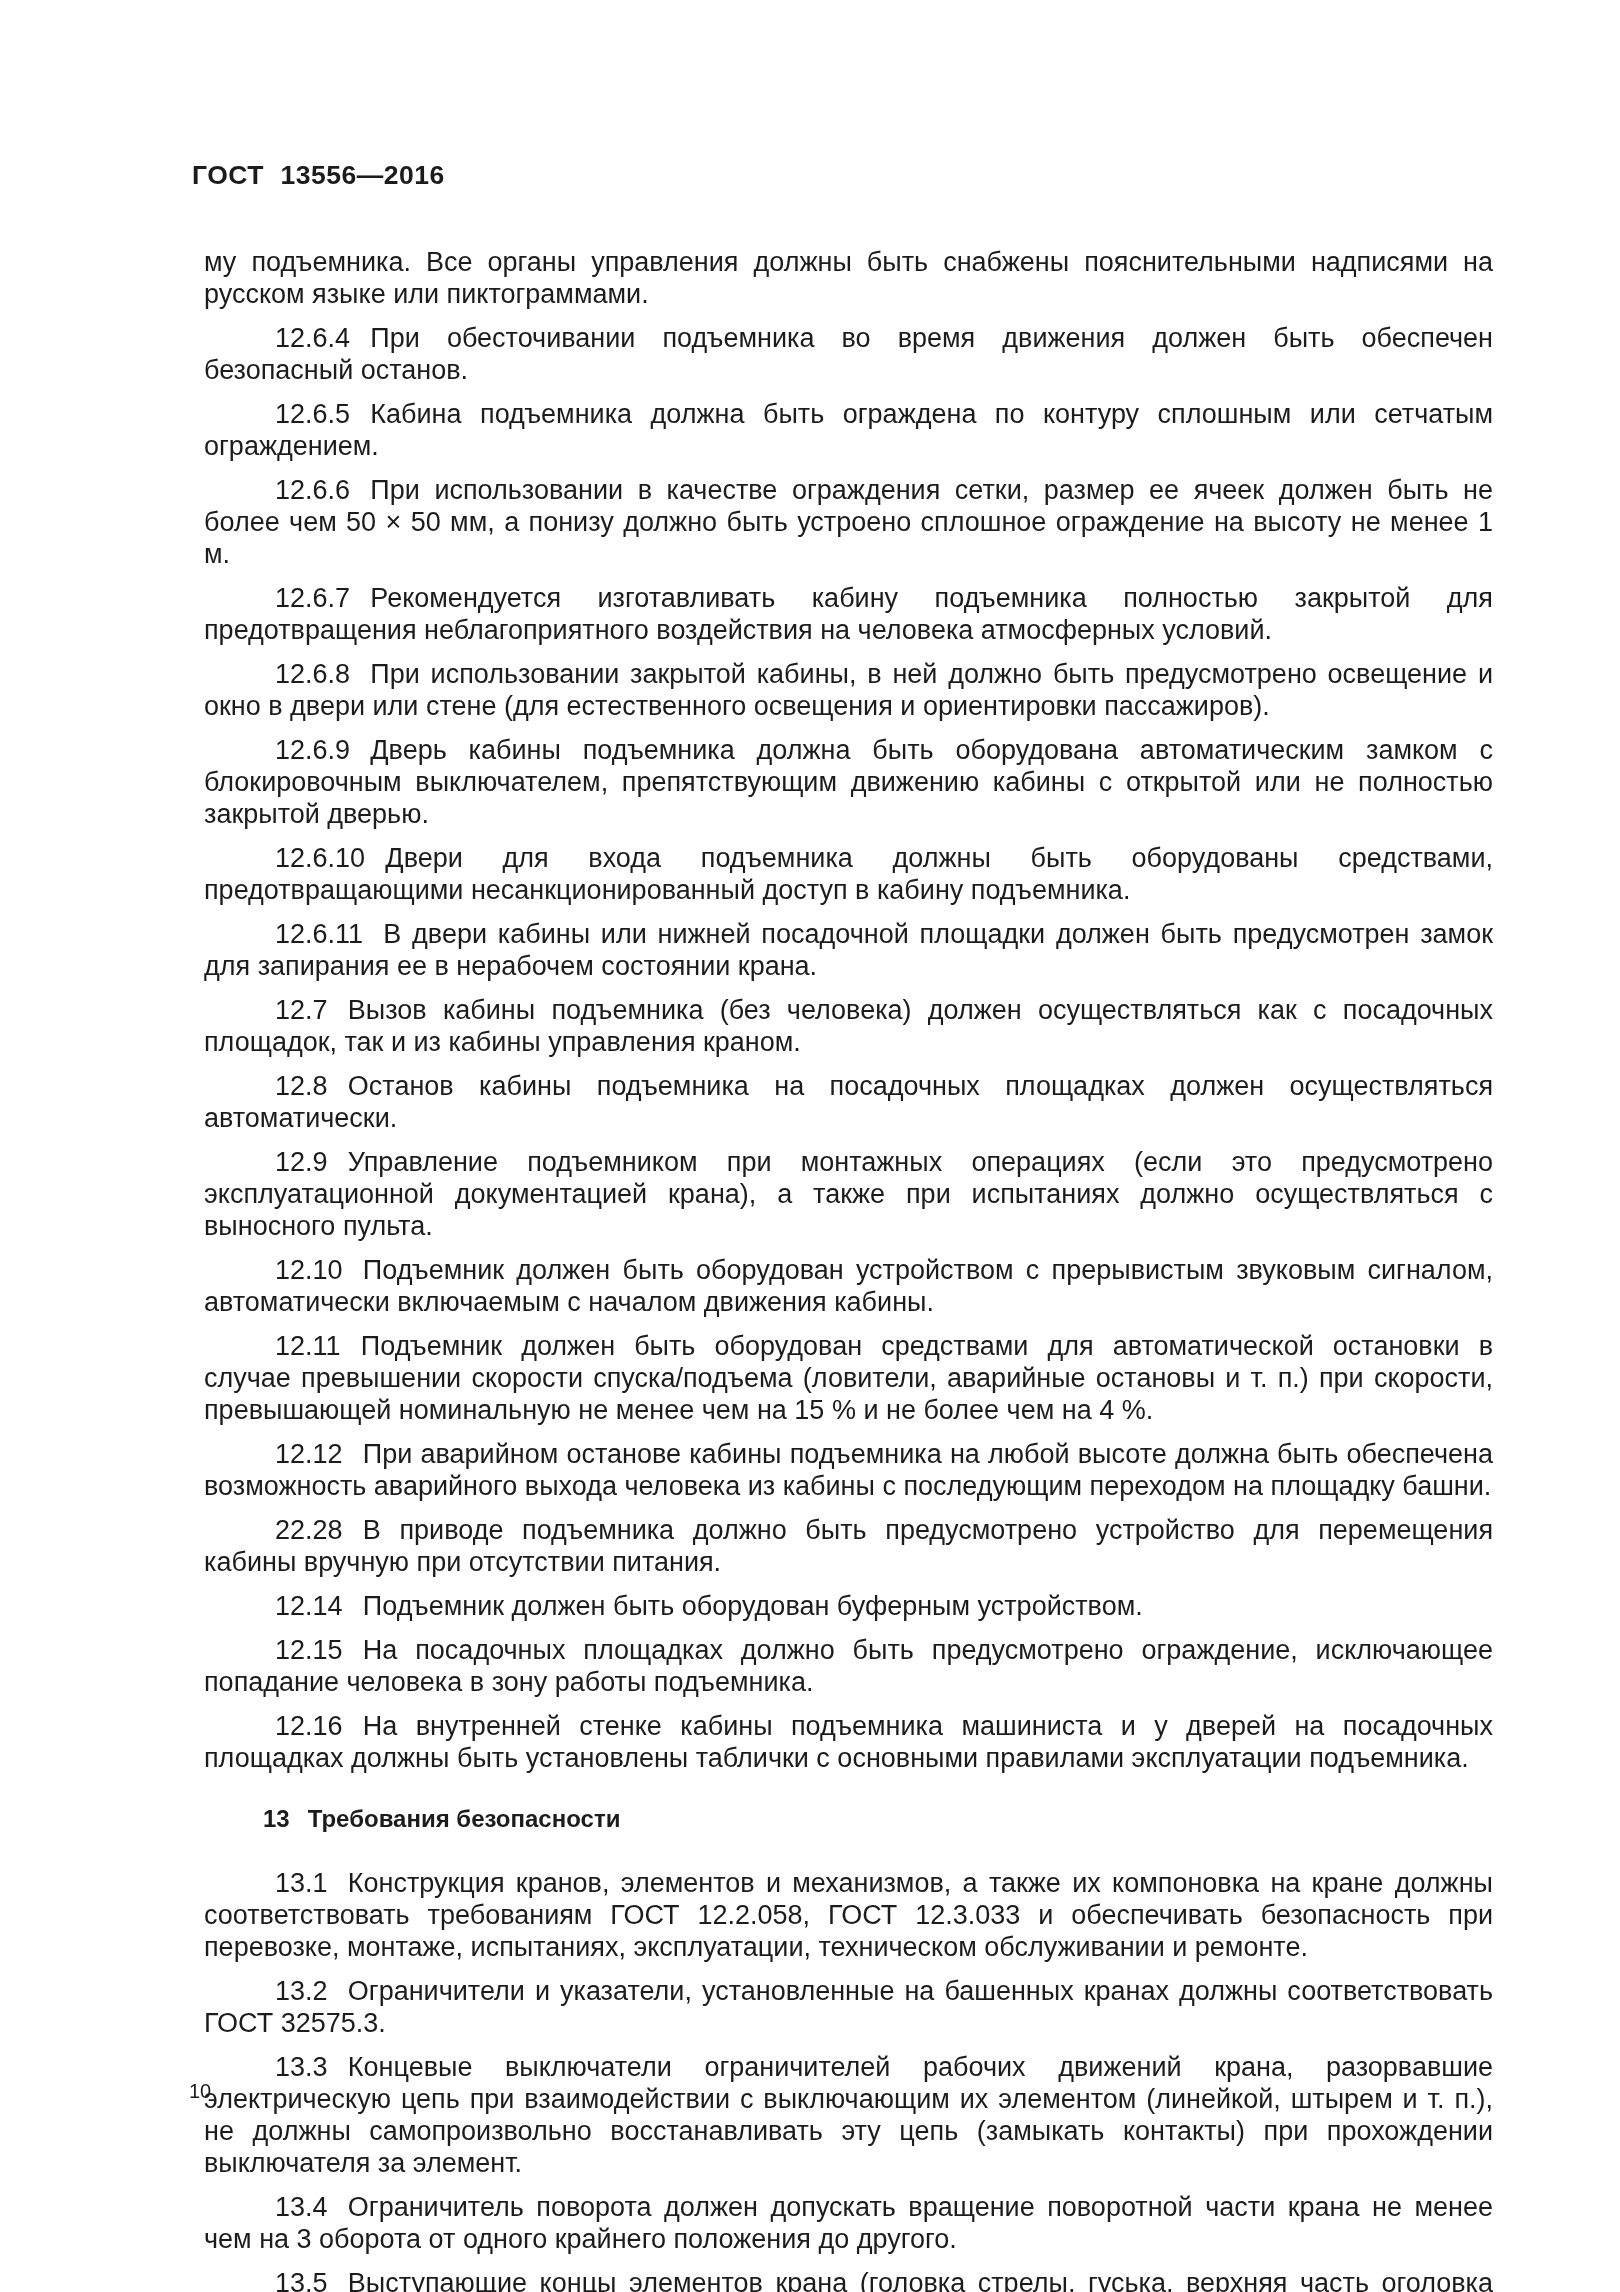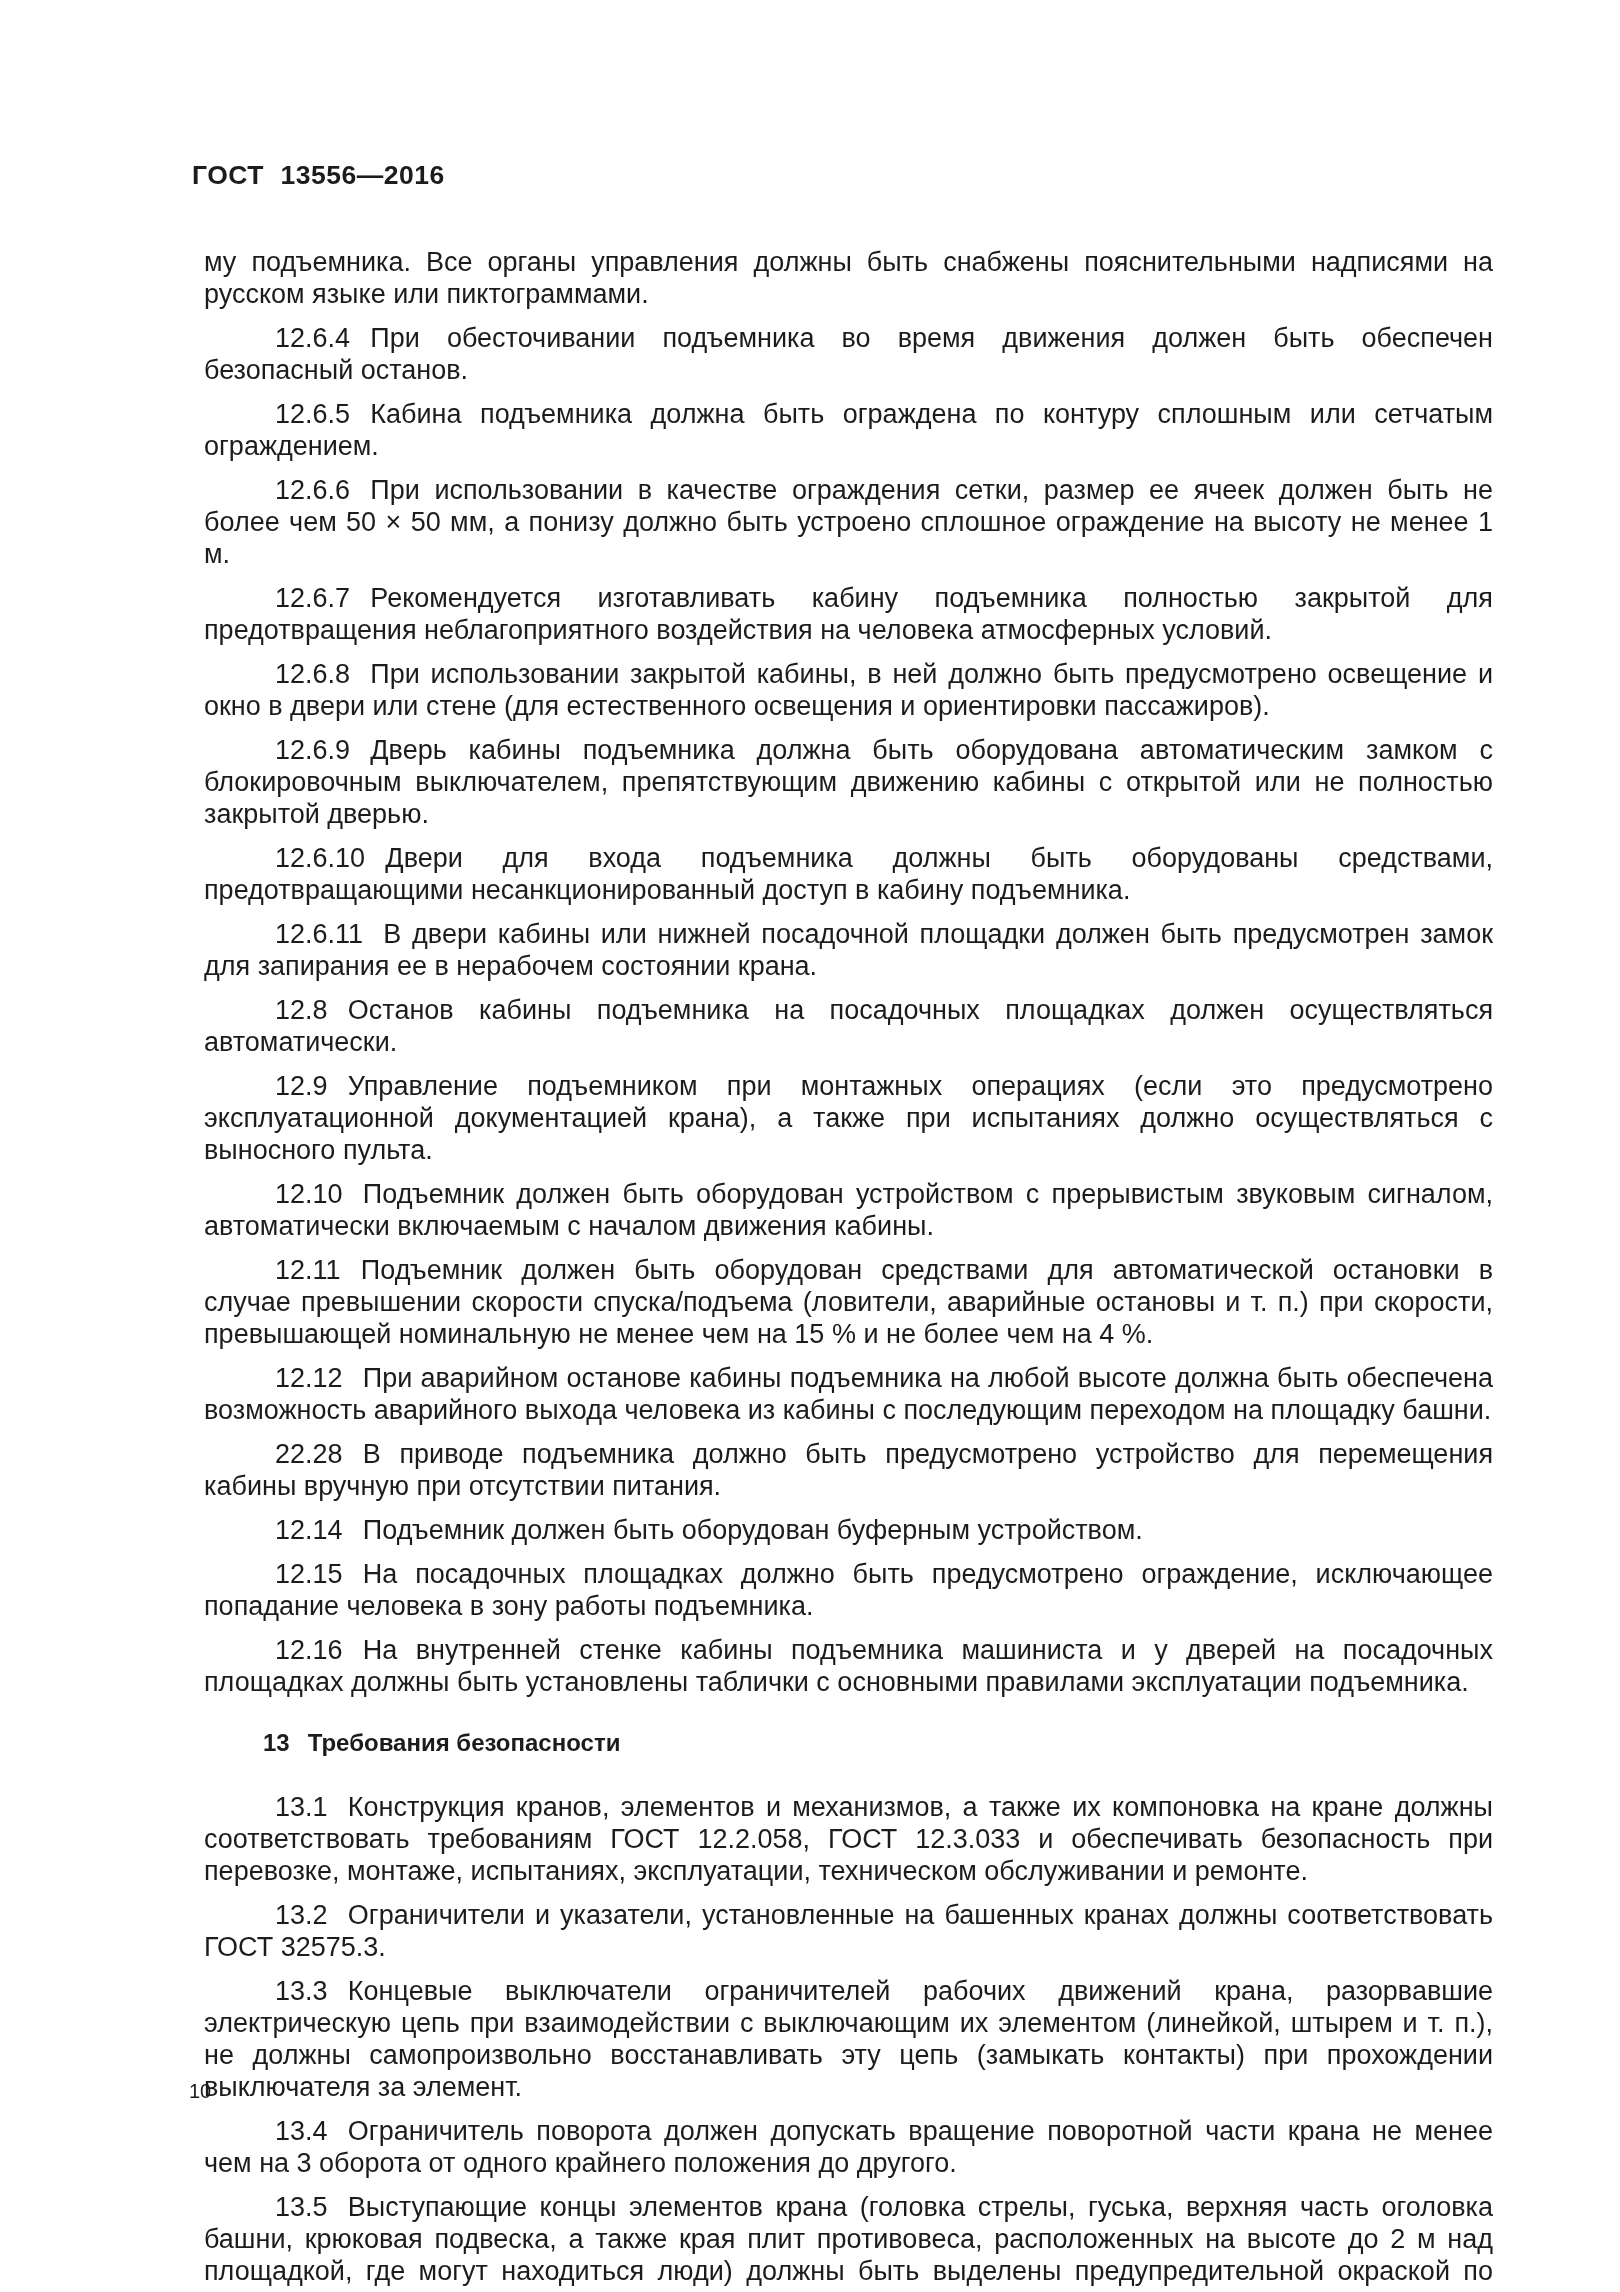--- a/index.html
+++ b/index.html
@@ -70,20 +70,21 @@
   <main class="body-text">
     <p class="para continuation"><span>му подъемника. Все органы управления должны быть снабжены пояснительными надписями на русском языке или пиктограммами.</span></p>
     <p class="para"><span class="pnum">12.6.4</span><span>При обесточивании подъемника во время движения должен быть обеспечен безопасный останов.</span></p>
     <p class="para"><span class="pnum">12.6.5</span><span>Кабина подъемника должна быть ограждена по контуру сплошным или сетчатым ограждением.</span></p>
     <p class="para"><span class="pnum">12.6.6</span><span>При использовании в качестве ограждения сетки, размер ее ячеек должен быть не более чем 50 × 50 мм, а понизу должно быть устроено сплошное ограждение на высоту не менее 1 м.</span></p>
     <p class="para"><span class="pnum">12.6.7</span><span>Рекомендуется изготавливать кабину подъемника полностью закрытой для предотвращения неблагоприятного воздействия на человека атмосферных условий.</span></p>
     <p class="para"><span class="pnum">12.6.8</span><span>При использовании закрытой кабины, в ней должно быть предусмотрено освещение и окно в двери или стене (для естественного освещения и ориентировки пассажиров).</span></p>
     <p class="para"><span class="pnum">12.6.9</span><span>Дверь кабины подъемника должна быть оборудована автоматическим замком с блокировочным выключателем, препятствующим движению кабины с открытой или не полностью закрытой дверью.</span></p>
     <p class="para"><span class="pnum">12.6.10</span><span>Двери для входа подъемника должны быть оборудованы средствами, предотвращающими несанкционированный доступ в кабину подъемника.</span></p>
     <p class="para"><span class="pnum">12.6.11</span><span>В двери кабины или нижней посадочной площадки должен быть предусмотрен замок для запирания ее в нерабочем состоянии крана.</span></p>
+    <p class="para"><span class="pnum">12.7</span><span>Вызов кабины подъемника (без человека) должен осуществляться как с посадочных площадок, так и из кабины управления краном.</span></p>
     <p class="para"><span class="pnum">12.8</span><span>Останов кабины подъемника на посадочных площадках должен осуществляться автоматически.</span></p>
     <p class="para"><span class="pnum">12.9</span><span>Управление подъемником при монтажных операциях (если это предусмотрено эксплуатационной документацией крана), а также при испытаниях должно осуществляться с выносного пульта.</span></p>
     <p class="para"><span class="pnum">12.10</span><span>Подъемник должен быть оборудован устройством с прерывистым звуковым сигналом, автоматически включаемым с началом движения кабины.</span></p>
     <p class="para"><span class="pnum">12.11</span><span>Подъемник должен быть оборудован средствами для автоматической остановки в случае превышении скорости спуска/подъема (ловители, аварийные остановы и т. п.) при скорости, превышающей номинальную не менее чем на 15 % и не более чем на 4 %.</span></p>
     <p class="para"><span class="pnum">12.12</span><span>При аварийном останове кабины подъемника на любой высоте должна быть обеспечена возможность аварийного выхода человека из кабины с последующим переходом на площадку башни.</span></p>
     <p class="para"><span class="pnum">22.28</span><span>В приводе подъемника должно быть предусмотрено устройство для перемещения кабины вручную при отсутствии питания.</span></p>
     <p class="para"><span class="pnum">12.14</span><span>Подъемник должен быть оборудован буферным устройством.</span></p>
     <p class="para"><span class="pnum">12.15</span><span>На посадочных площадках должно быть предусмотрено ограждение, исключающее попадание человека в зону работы подъемника.</span></p>
     <p class="para"><span class="pnum">12.16</span><span>На внутренней стенке кабины подъемника машиниста и у дверей на посадочных площадках должны  быть установлены таблички с основными правилами эксплуатации подъемника.</span></p>
 

